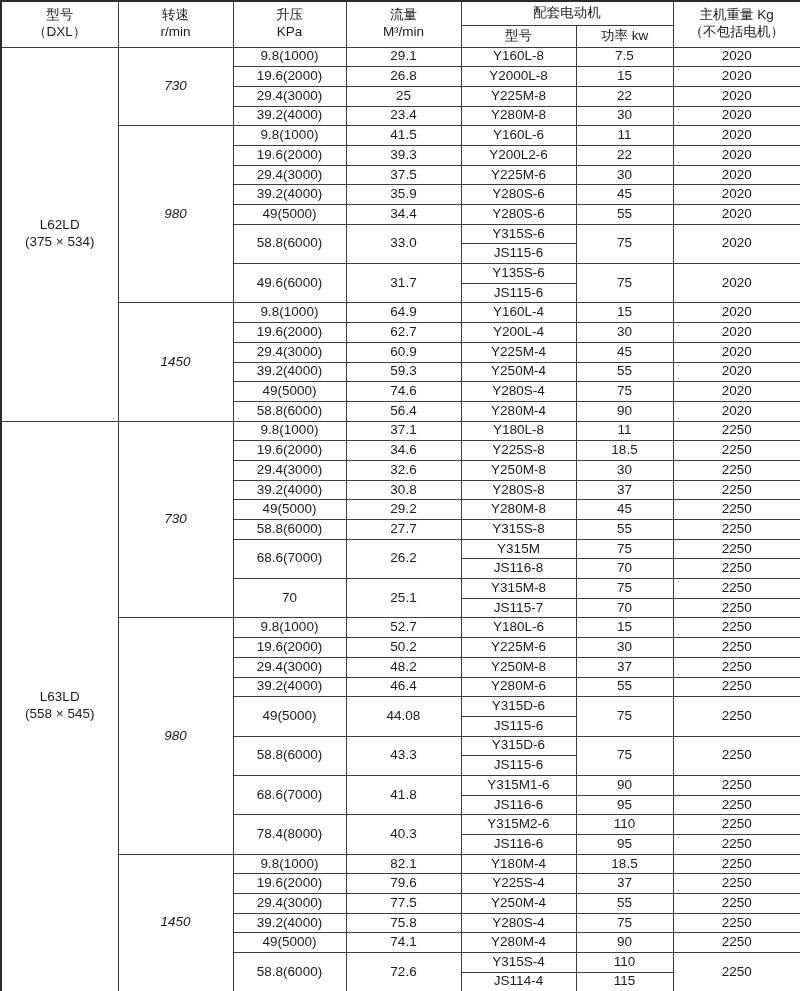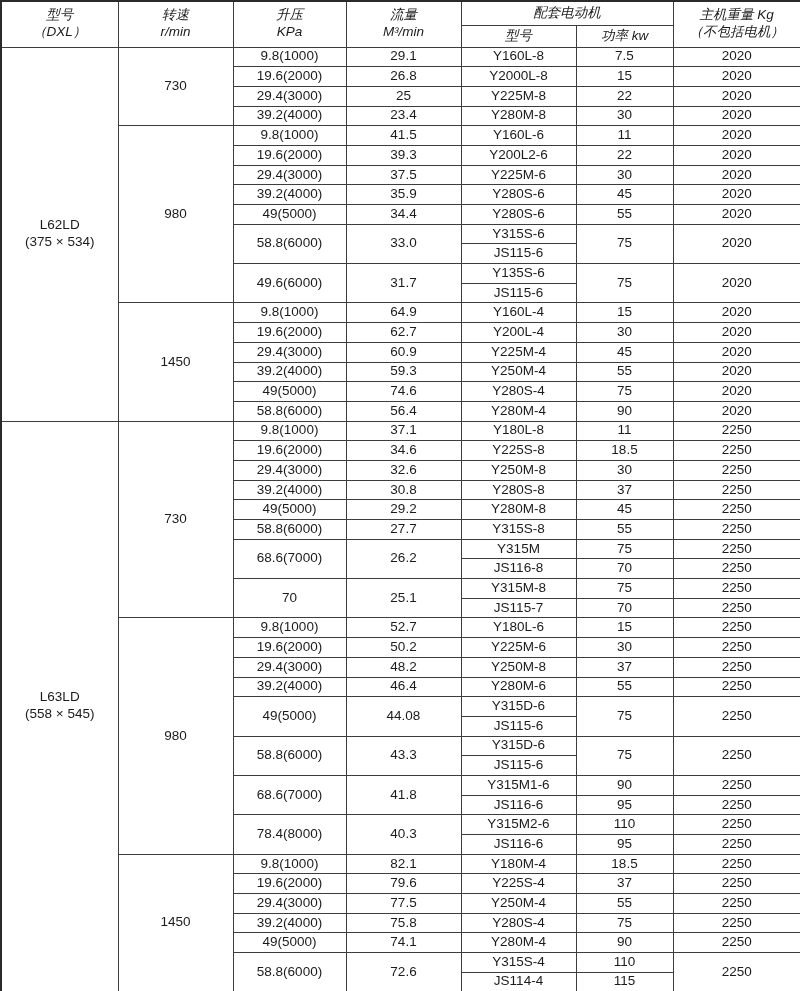--- a/index.html
+++ b/index.html
@@ -29,24 +29,24 @@
     vertical-align: middle;
     font-weight: normal;
     font-size: 13.5px;
     line-height: 1.25;
     white-space: pre-line;
     overflow: hidden;
   }
   table.spec { border: 2px solid #2b2b2b; }
   thead tr.h1 { height: 24px; }
   thead tr.h2 { height: 22px; }
-  thead th { font-size: 14px; font-style: italic; }
+  thead th { font-size: 14px; }
   tbody tr { height: 19.7px; }
   td.c-model { font-size: 14px; line-height: 1.7; margin-left: 18px; }
-  td.c-speed { font-size: 14px; }
+  td.c-speed { font-size: 14px; font-style: italic; }
 </style>
 </head>
 <body>
 
 <div class="sheet">
   <table class="spec">
     <colgroup>
       <col style="width:117px">
       <col style="width:115px">
       <col style="width:113px">

